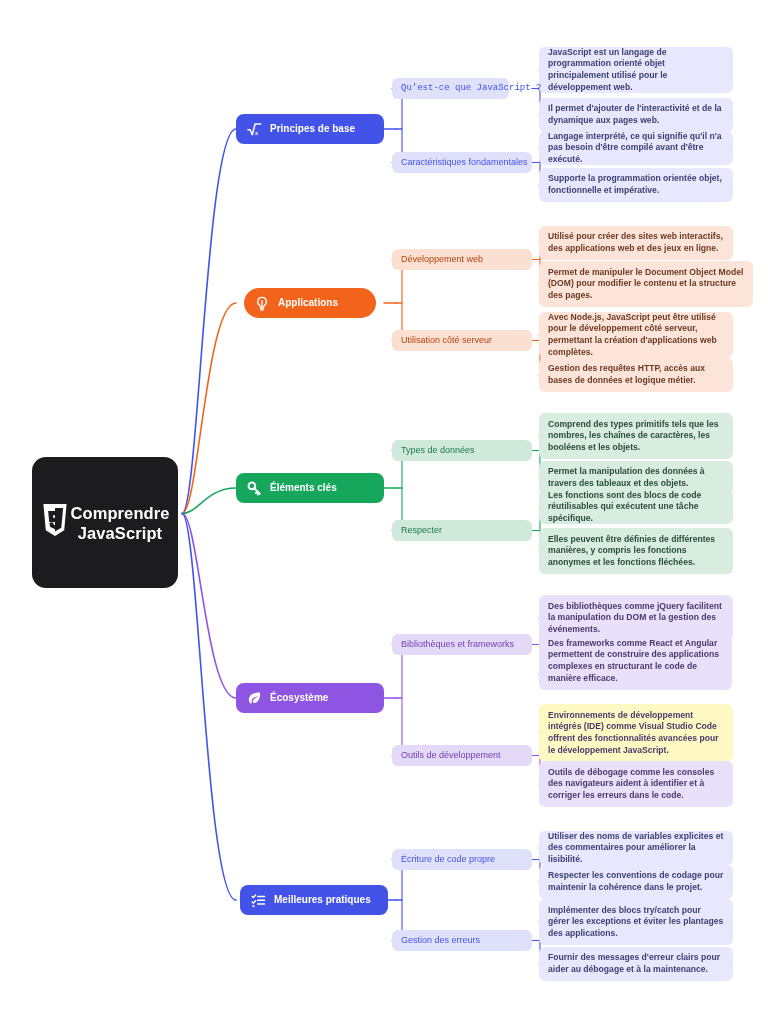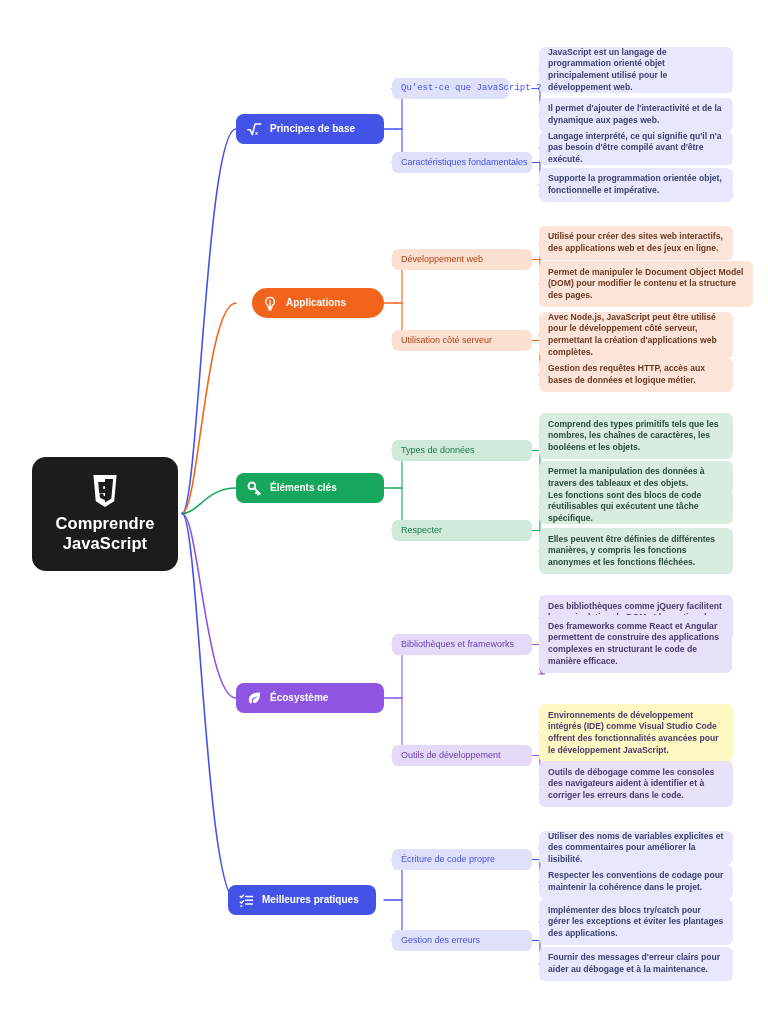--- a/index.html
+++ b/index.html
@@ -29,25 +29,25 @@
     height: 1024px;
     pointer-events: none;
   }
 
   
   .root-node {
     position: absolute;
     left: 32px;
     top: 457px;
     width: 146px;
-    height: 114px;
+    height: 131px;
     background: #1c1c1e;
     border-radius: 14px;
     display: flex;
-    flex-direction: column;
+    flex-direction: row;
     align-items: center;
     justify-content: center;
     color: #ffffff;
     box-sizing: border-box;
     z-index: 5;
   }
   .root-icon {
     width: 30px;
     height: 32px;
     margin-bottom: 6px;
@@ -224,21 +224,21 @@
       </div>
       <div class="sub" style="left: 392px; top: 152px; width: 140px; background: rgb(223, 225, 251);">
         <span class="s-label" style="color: rgb(67, 83, 232);">Caractéristiques fondamentales</span>
       </div>
       <div class="leaf" style="left: 539px; top: 131px; width: 194px; height: 34px; background: rgb(231, 232, 253);">
         <span class="l-text" style="color: rgb(59, 63, 114);">Langage interprété, ce qui signifie qu'il n'a pas besoin d'être compilé avant d'être exécuté.</span>
       </div>
       <div class="leaf" style="left: 539px; top: 168px; width: 194px; height: 34px; background: rgb(231, 232, 253);">
         <span class="l-text" style="color: rgb(59, 63, 114);">Supporte la programmation orientée objet, fonctionnelle et impérative.</span>
       </div>
-      <div class="branch" style="left: 252px; top: 288px; width: 132px; background: rgb(242, 99, 28); border-radius: 15px;">
+      <div class="branch" style="left: 244px; top: 288px; width: 132px; background: rgb(242, 99, 28); border-radius: 15px;">
         <svg class="b-icon" viewBox="0 0 16 16">
           <path fill="none" stroke="#fff" stroke-width="1.4" d="M7.5 1.4 a4.6 4.6 0 0 1 2.8 8.3 c-.6.5-.9 1-.9 1.7 l0 .5 l-3.8 0 l0-.5 c0-.7-.3-1.2-.9-1.7 A4.6 4.6 0 0 1 7.5 1.4 Z"></path>
           <path fill="none" stroke="#fff" stroke-width="1.4" stroke-linecap="round" d="M5.9 13.4 L9.1 13.4 M6.4 15 L8.6 15 M7.5 5 L7.5 11.9"></path>
         </svg>
         <span class="b-label">Applications</span>
       </div>
       <div class="sub" style="left: 392px; top: 249px; width: 140px; background: rgb(251, 223, 209);">
         <span class="s-label" style="color: rgb(179, 67, 17);">Développement web</span>
       </div>
       <div class="leaf" style="left: 539px; top: 226px; width: 194px; height: 34px; background: rgb(252, 228, 216);">
@@ -286,33 +286,33 @@
           <path fill="#fff" d="M13.8 1.6 C8.4 1.2 2.6 3.4 2 8.6 c-.3 2.5 .8 4.2 2 5.1 l1.3-1.3 c-.7-1.5-.3-3.3 1-4.6 1.6-1.6 4-2 6.2-2 -2 .6-3.9 1.6-5.2 3 -.9 1-1.3 2-1.2 2.9 l1.4 1.2 C11.4 12.6 14.5 8 13.8 1.6 Z"></path>
         </svg>
         <span class="b-label">Écosystème</span>
       </div>
       <div class="sub" style="left: 392px; top: 634px; width: 140px; background: rgb(229, 217, 248);">
         <span class="s-label" style="color: rgb(107, 63, 181);">Bibliothèques et frameworks</span>
       </div>
       <div class="leaf" style="left: 539px; top: 595px; width: 194px; height: 46px; background: rgb(233, 224, 250);">
         <span class="l-text" style="color: rgb(74, 58, 107);">Des bibliothèques comme jQuery facilitent la manipulation du DOM et la gestion des événements.</span>
       </div>
-      <div class="leaf" style="left: 539px; top: 615px; width: 193px; height: 58px; background: rgb(233, 224, 250);">
+      <div class="leaf" style="left: 539px; top: 632px; width: 193px; height: 58px; background: rgb(233, 224, 250);">
         <span class="l-text" style="color: rgb(74, 58, 107);">Des frameworks comme React et Angular permettent de construire des applications complexes en structurant le code de manière efficace.</span>
       </div>
       <div class="sub" style="left: 392px; top: 745px; width: 140px; background: rgb(229, 217, 248);">
         <span class="s-label" style="color: rgb(107, 63, 181);">Outils de développement</span>
       </div>
       <div class="leaf" style="left: 539px; top: 704px; width: 194px; height: 58px; background: #fef9c3;">
         <span class="l-text" style="color: rgb(74, 58, 107);">Environnements de développement intégrés (IDE) comme Visual Studio Code offrent des fonctionnalités avancées pour le développement JavaScript.</span>
       </div>
       <div class="leaf" style="left: 539px; top: 761px; width: 194px; height: 46px; background: rgb(233, 224, 250);">
         <span class="l-text" style="color: rgb(74, 58, 107);">Outils de débogage comme les consoles des navigateurs aident à identifier et à corriger les erreurs dans le code.</span>
       </div>
-      <div class="branch" style="left: 228px; top: 885px; width: 148px; background: rgb(67, 83, 232);">
+      <div class="branch" style="left: 240px; top: 885px; width: 148px; background: rgb(67, 83, 232);">
         <svg class="b-icon" viewBox="0 0 16 16">
           <path fill="none" stroke="#fff" stroke-width="1.5" stroke-linecap="round" stroke-linejoin="round" d="M1.3 3.6 L2.6 4.8 L4.9 2.2"></path>
           <path fill="none" stroke="#fff" stroke-width="1.5" stroke-linecap="round" stroke-linejoin="round" d="M1.3 9.6 L2.6 10.8 L4.9 8.2"></path>
           <circle cx="2.6" cy="14" r="1.1" fill="#fff"></circle>
           <path fill="none" stroke="#fff" stroke-width="1.6" stroke-linecap="round" d="M7.2 3.6 L14.4 3.6 M7.2 7.6 L14.4 7.6 M7.2 11.6 L14.4 11.6"></path>
         </svg>
         <span class="b-label">Meilleures pratiques</span>
       </div>
       <div class="sub" style="left: 392px; top: 849px; width: 140px; background: rgb(223, 225, 251);">
         <span class="s-label" style="color: rgb(67, 83, 232);">Écriture de code propre</span>

